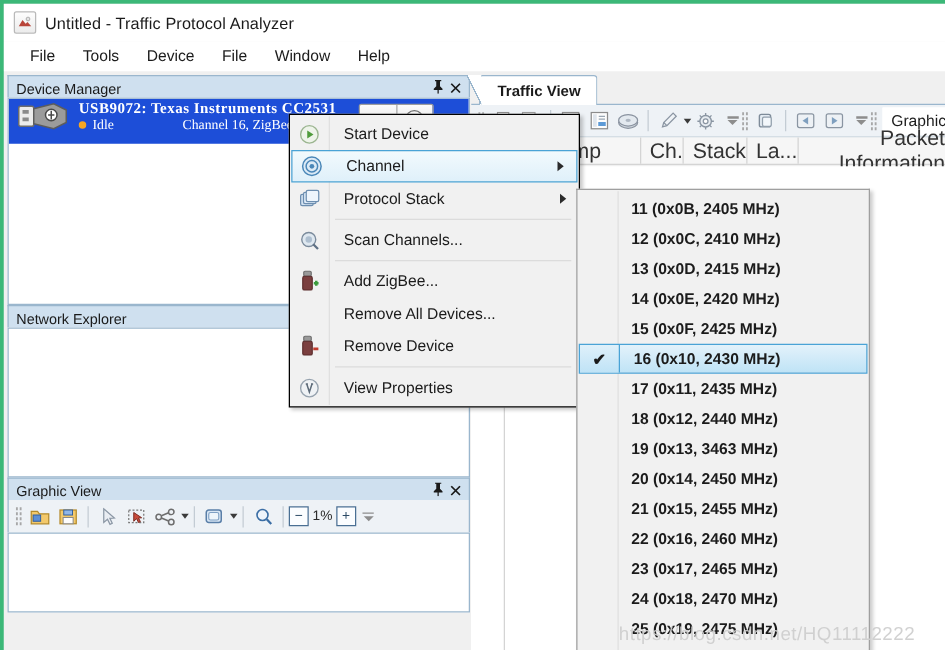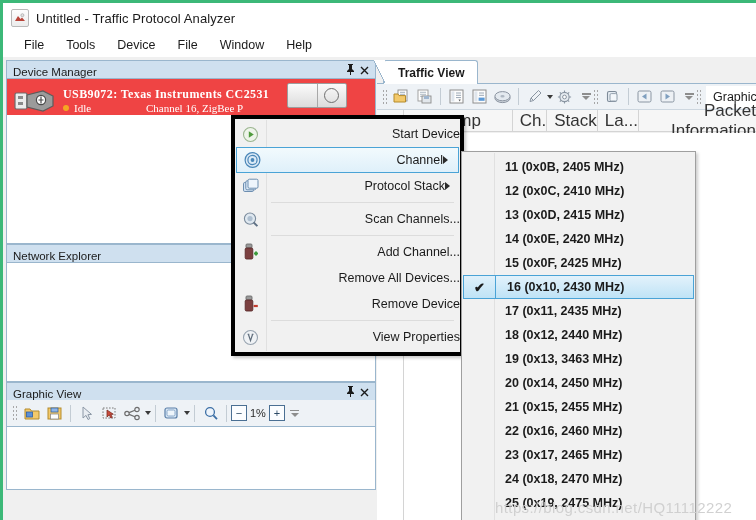--- a/index.html
+++ b/index.html
@@ -56,21 +56,21 @@
     width:14px;text-align:center;font-size:12px;color:#1a1a1a;cursor:default;
   }
   .panel-body{
     background:#ffffff;border:1px solid #9ab6cd;box-sizing:border-box;
   }
 
   
   #dev-mgr-head{width:370px;}
   #dev-mgr-body{width:370px;height:166px;position:relative;overflow:hidden;}
   .device-row{
-    position:relative;height:36px;background:#ef4444;display:flex;align-items:flex-end;
+    position:relative;height:36px;background:#1d4ed8;display:flex;align-items:flex-start;
     padding-left:6px;box-sizing:border-box;color:#fff;
   }
   .usb-ico{width:44px;height:28px;flex:none;margin-right:6px;}
   .dev-txt{flex:1;}
   .dev-title{
     font-family:"Liberation Serif", serif;font-weight:bold;font-size:12px;
     letter-spacing:.4px;line-height:14px;color:#ffffff;
   }
   .dev-sub{
     font-family:Liberation Serif, serif;font-size:11px;line-height:14px;
@@ -174,24 +174,24 @@
     background:#ffffff;
   }
   .tv-arrow{
     position:absolute;left:9px;top:7px;width:0;height:0;
     border-top:4.5px solid transparent;border-bottom:4.5px solid transparent;
     border-left:6px solid #6d6d6d;
   }
 
   
   .ctxmenu{
-    position:absolute;left:228px;top:112px;width:233px;
-    background:#f1f1f1;border:4px solid #000000;
+    position:absolute;left:228px;top:88px;width:233px;
+    background:#f1f1f1;border:1px solid #000000;
     box-shadow:2px 2px 3px rgba(0,0,0,.22);
-    padding:2px 0;box-sizing:border-box;z-index:40;text-align:right;
+    padding:2px 0;box-sizing:border-box;z-index:40;
   }
   .ctxmenu .gutter{
     position:absolute;left:1px;top:1px;bottom:1px;width:30px;background:#f1f1f1;
     border-right:1px solid #e0e0e0;
   }
   .mrow{
     position:relative;height:26px;display:flex;align-items:center;
     font-size:12.5px;color:#1b1b1b;box-sizing:border-box;z-index:2;
   }
   .mrow .ic{
@@ -554,21 +554,21 @@
     <div class="msep"></div>
 
     <div class="mrow">
       <div class="ic">
         <svg width="15" height="18" viewBox="0 0 15 18">
           <rect x="3" y="1" width="6" height="4" rx="1" fill="#9a9a9a" stroke="#6d6d6d" stroke-width=".9"></rect>
           <rect x="2.2" y="5" width="7.6" height="11" rx="1.3" fill="#7b3f3f" stroke="#5a2b2b" stroke-width=".9"></rect>
           <path d="M11 10.5h4M13 8.5v4" stroke="#3d9b3d" stroke-width="2"></path>
         </svg>
       </div>
-      <div class="lbl">Add Channel...</div>
+      <div class="lbl">Add ZigBee...</div>
     </div>
 
     <div class="mrow">
       <div class="ic"></div>
       <div class="lbl">Remove All Devices...</div>
     </div>
 
     <div class="mrow">
       <div class="ic">
         <svg width="15" height="18" viewBox="0 0 15 18">

